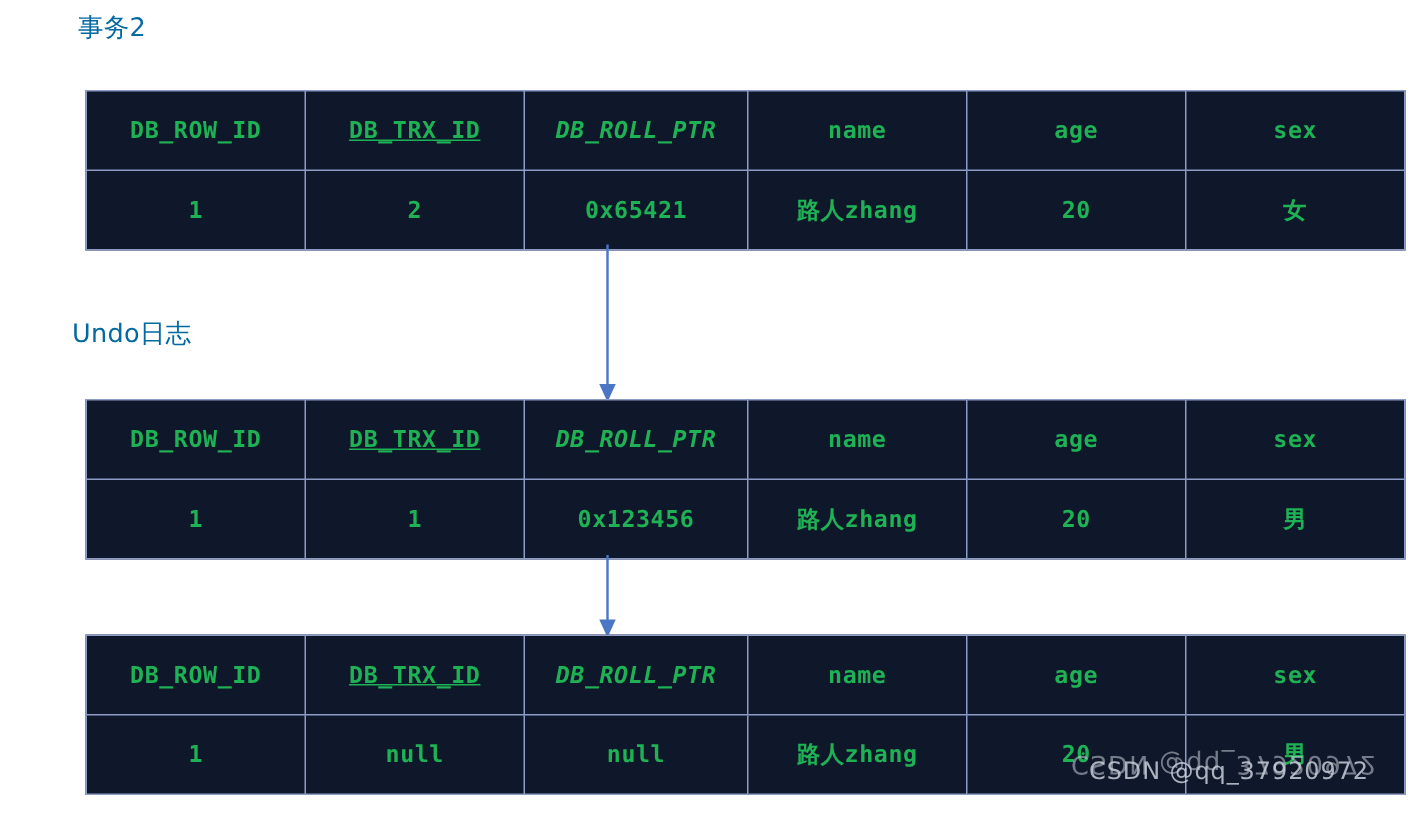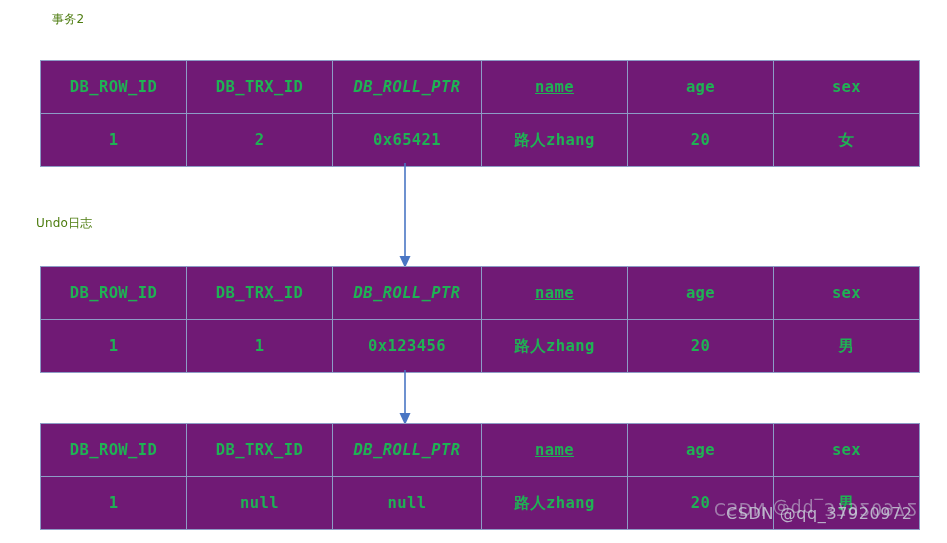--- a/index.html
+++ b/index.html
@@ -19,38 +19,38 @@
     position: absolute;
     left: 0;
     top: 0;
     width: 947px;
     height: 543px;
   }
 
   
   .caption {
     position: absolute;
-    color: #4d7c0f;
+    color: #0369a1;
     font-family: "DejaVu Sans", sans-serif;
-    font-size: 12px;
+    font-size: 17px;
     line-height: 22px;
     white-space: nowrap;
     letter-spacing: 0.2px;
   }
   #caption-trx2 { left: 52px; top: 8px; }
-  #caption-undo { left: 36px; top: 212px; }
+  #caption-undo { left: 48px; top: 212px; }
 
   
   .mvcc-table {
     position: absolute;
-    left: 40px;
+    left: 57px;
     width: 873px;
     border-collapse: collapse;
     table-layout: fixed;
-    background: #701a75;
+    background: #0f172a;
   }
   #table-0 { top: 60px; }
   #table-1 { top: 266px; }
   #table-2 { top: 423px; }
 
   .mvcc-table td {
     border: 1px solid #8d9cc6;
     height: 52px;
     text-align: center;
     vertical-align: middle;
@@ -60,23 +60,23 @@
     letter-spacing: 0.4px;
     padding: 0;
   }
   .mvcc-table tr.header-row td {
     font-weight: bold;
   }
   .mvcc-table tr.data-row td {
     font-weight: bold;
   }
   .col-rowid   { width: 145px; }
-  .col-trxid   { width: 145px; }
+  .col-trxid   { width: 145px; text-decoration: underline; }
   .col-rollptr { width: 148px; font-style: italic; }
-  .col-name    { width: 145px; text-decoration: underline; }
+  .col-name    { width: 145px; }
   .col-age     { width: 145px; }
   .col-sex     { width: 145px; }
 
   .cjk {
     font-family: "DejaVu Sans", sans-serif;
   }
 
   
   .arrow-svg {
     position: absolute;

